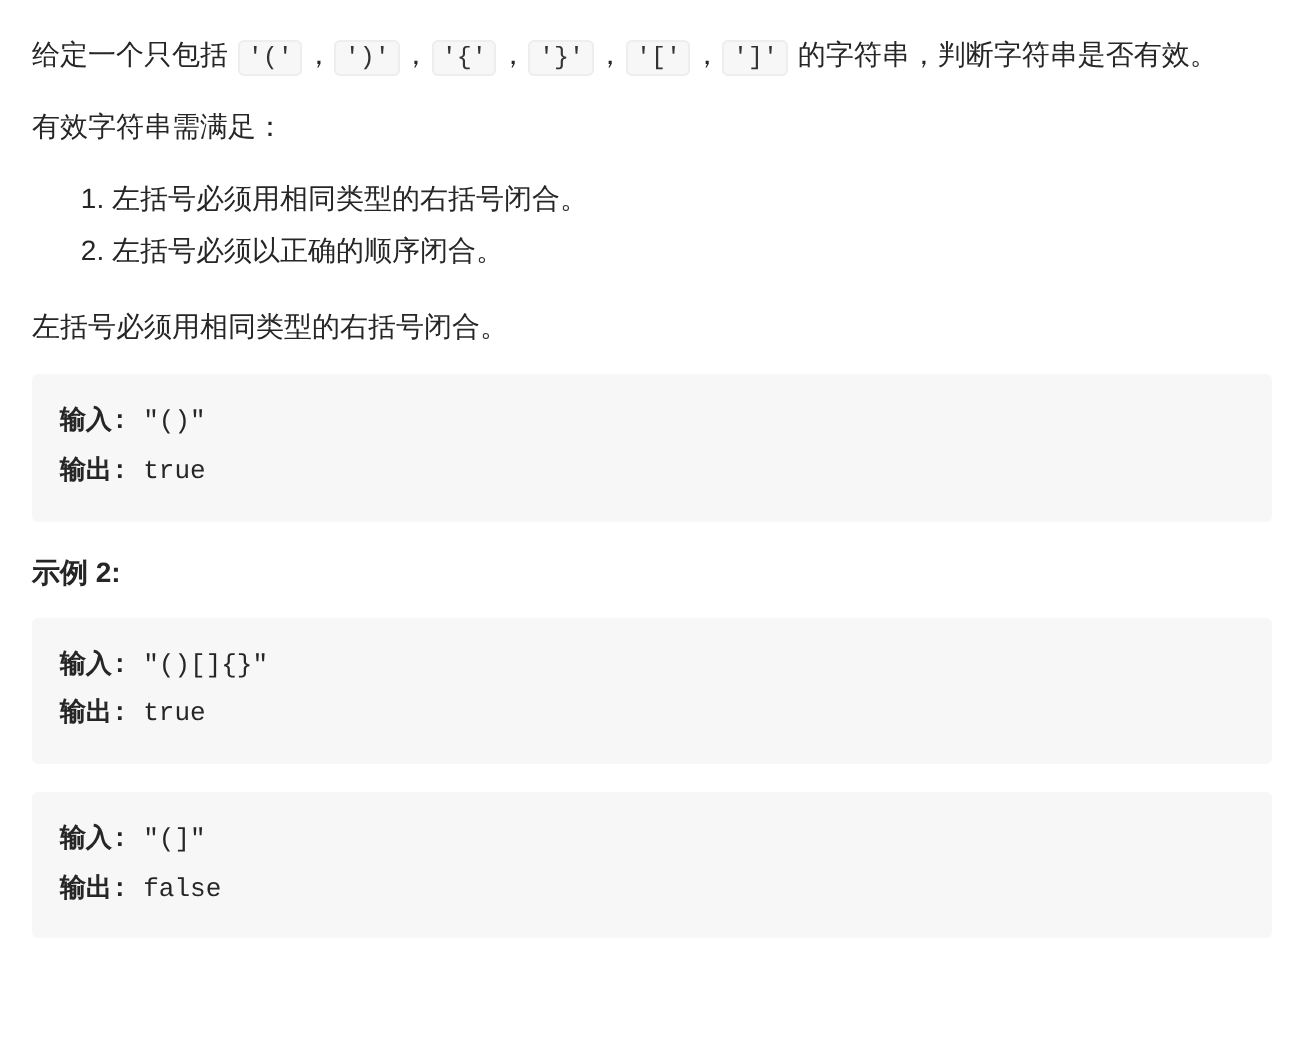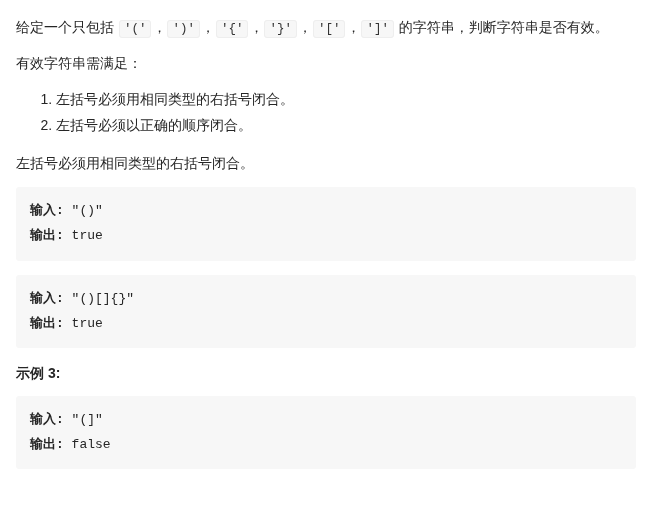--- a/index.html
+++ b/index.html
@@ -62,18 +62,18 @@
 <ol id="rules-list">
     <li>左括号必须用相同类型的右括号闭合。</li>
     <li>左括号必须以正确的顺序闭合。</li>
   </ol>
 
 <p>左括号必须用相同类型的右括号闭合。</p>
 
 <div id="examples">
     <pre class="example"><span class="k">输入:</span> "()"
 <span class="k">输出:</span> true</pre>
+    <p class="example-label">示例 2:</p>
     <pre class="example"><span class="k">输入:</span> "()[]{}"
 <span class="k">输出:</span> true</pre>
-    <p class="example-label">示例 3:</p>
     <pre class="example"><span class="k">输入:</span> "(]"
 <span class="k">输出:</span> false</pre>
   </div>
 
 </body></html>

